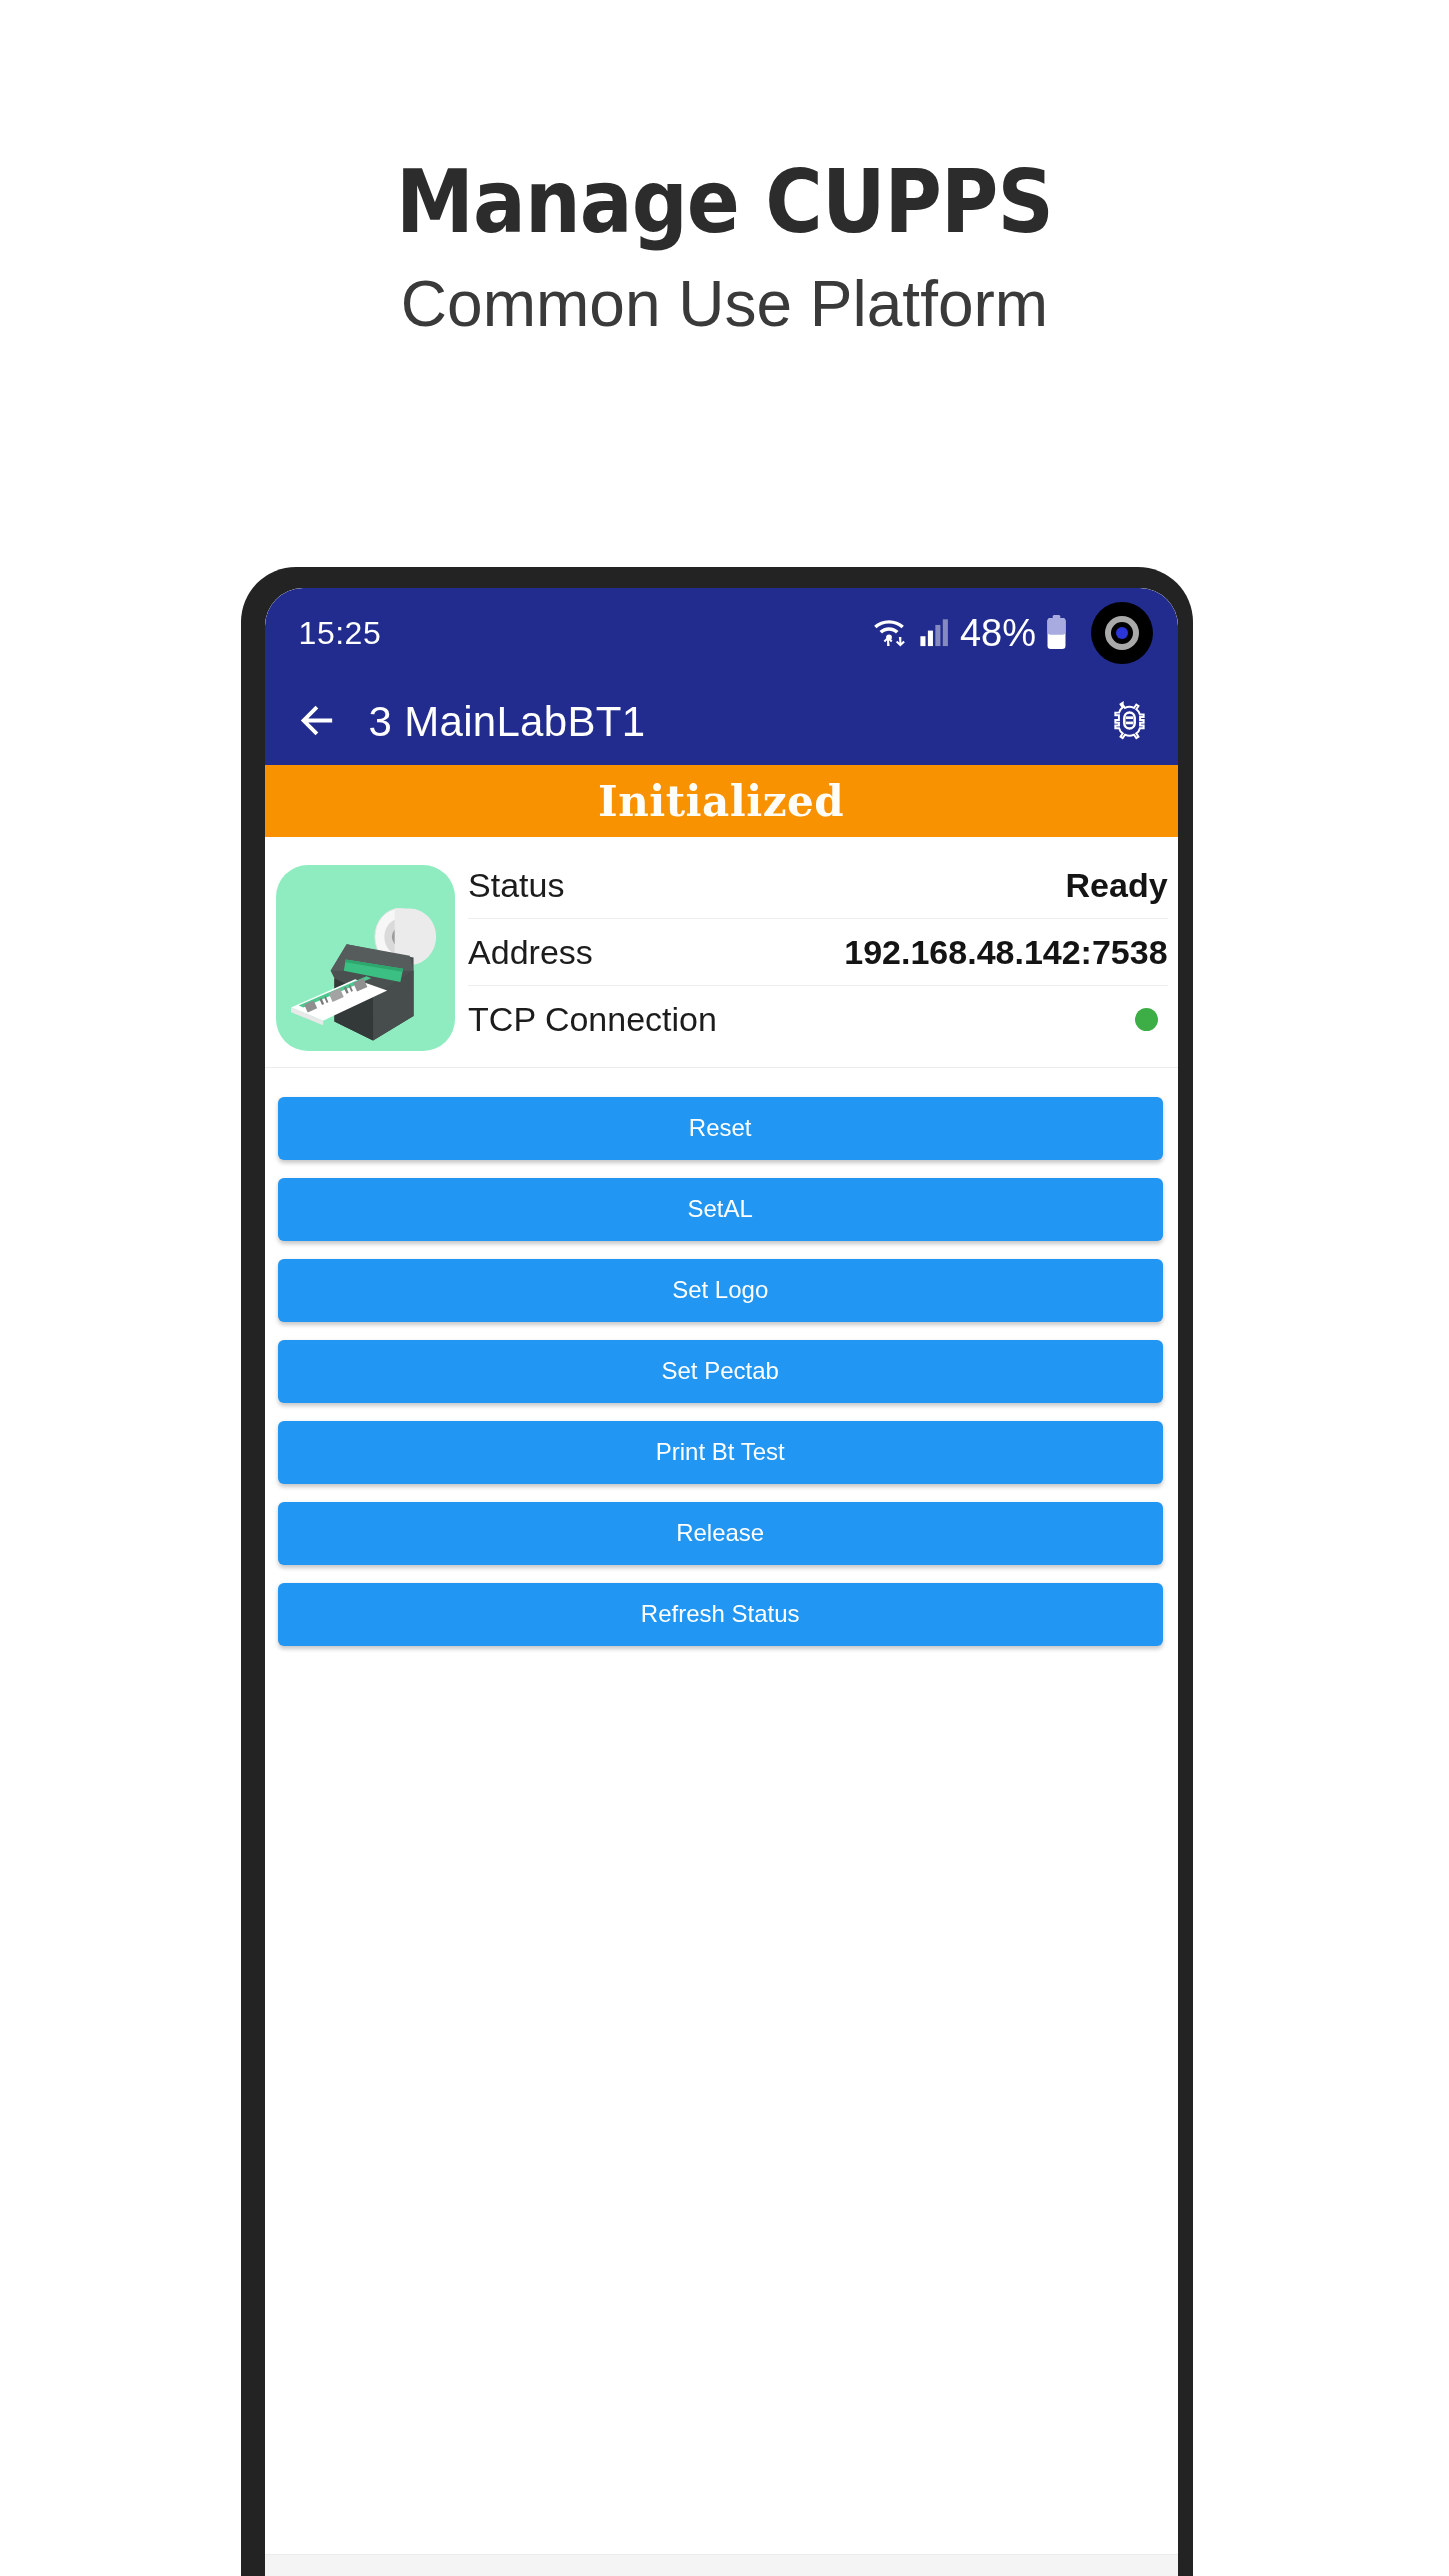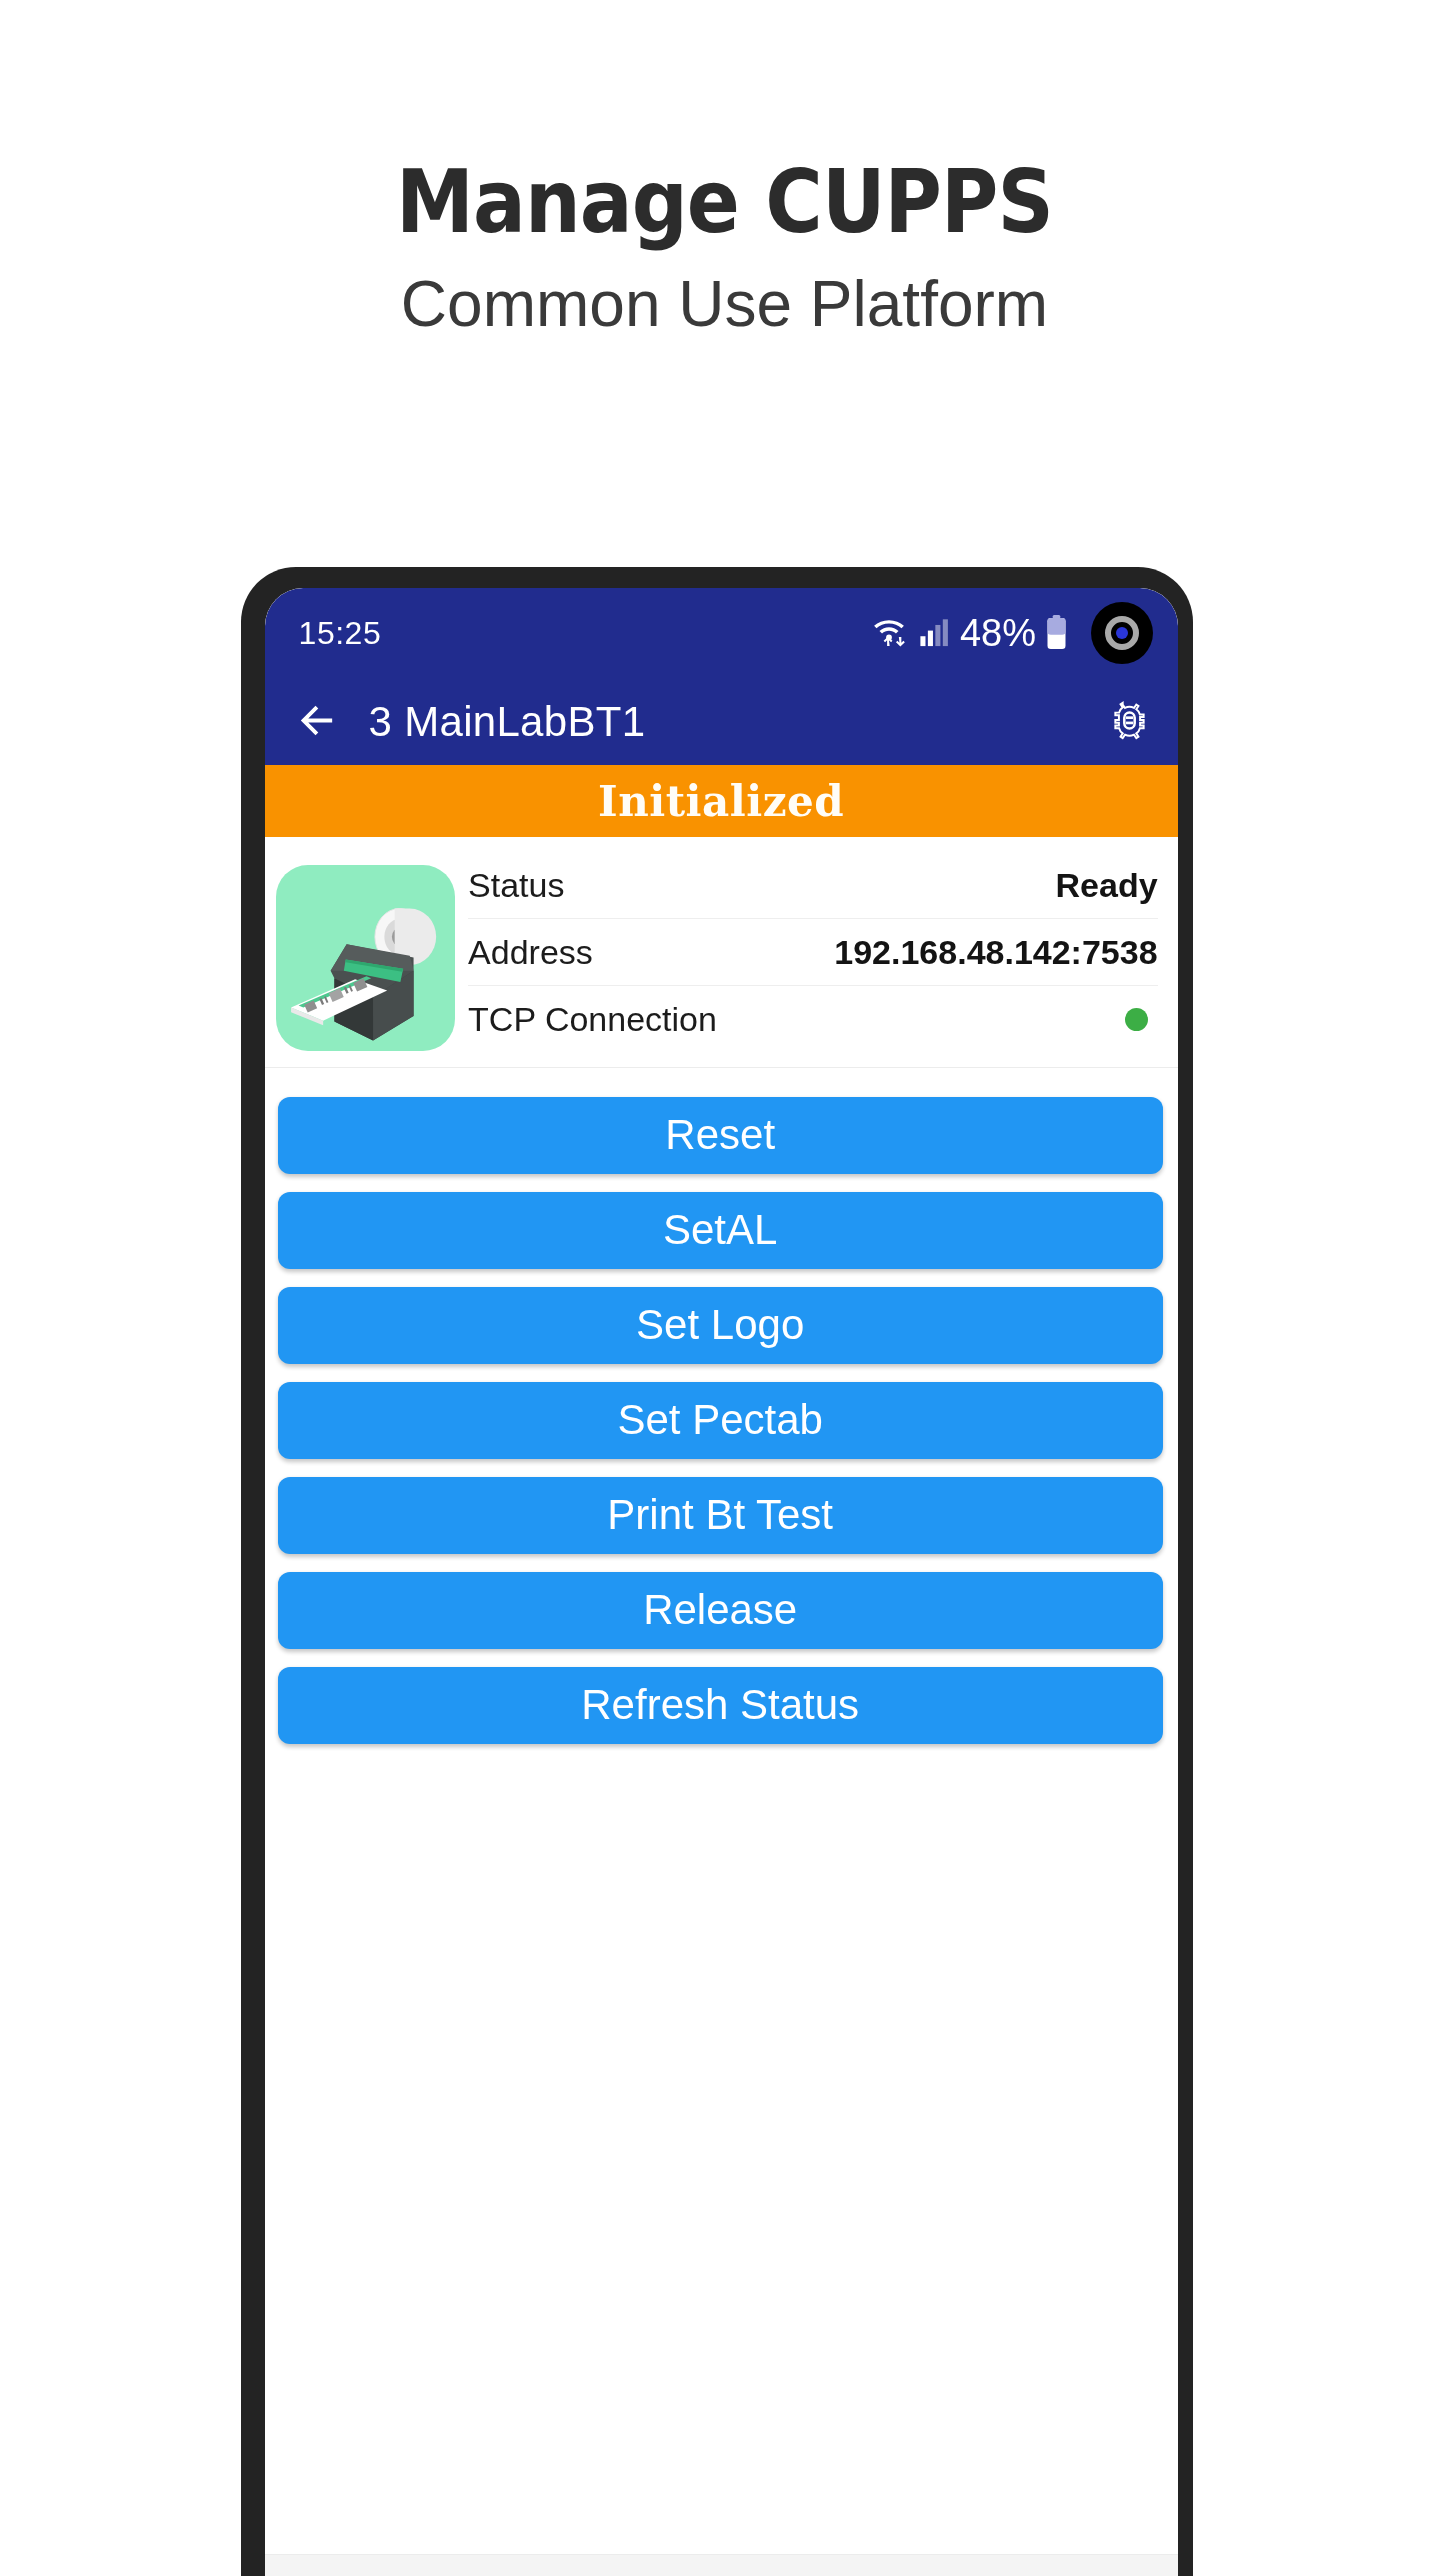--- a/index.html
+++ b/index.html
@@ -135,21 +135,21 @@
     background:#8fecc0;
     flex:0 0 auto;
     overflow:hidden;
     position:relative;
   }
   .printer-tile svg{display:block;width:179px;height:186px;}
 
   .info-rows{
     flex:1 1 auto;
     margin-left:13.2px;
-    padding-right:20px;
+    padding-right:10px;
   }
   .irow{
     display:flex;
     align-items:center;
     justify-content:space-between;
     height:67px;
     border-bottom:0.9px solid #eeeeee;
   }
   .irow:last-child{border-bottom:none;}
   .ilabel{
@@ -175,26 +175,26 @@
   }
 
   
   .btn-list{
     padding:29px 15px 0 13.2px;
     display:flex;
     flex-direction:column;
     gap:18px;
   }
   .btn{
-    height:77px;
+    height:63px;
     background:#2196f3;
-    border-radius:12px;
+    border-radius:6px;
     display:flex;align-items:center;justify-content:center;
     color:#ffffff;
-    font-size:42px;
+    font-size:24px;
     font-weight:500;
     box-shadow:0 2.8px 4.7px rgba(0,0,0,0.22);
     border:none;
     width:100%;
     font-family:"Liberation Sans",sans-serif;
     cursor:pointer;
   }
 
   
   .navbar{

